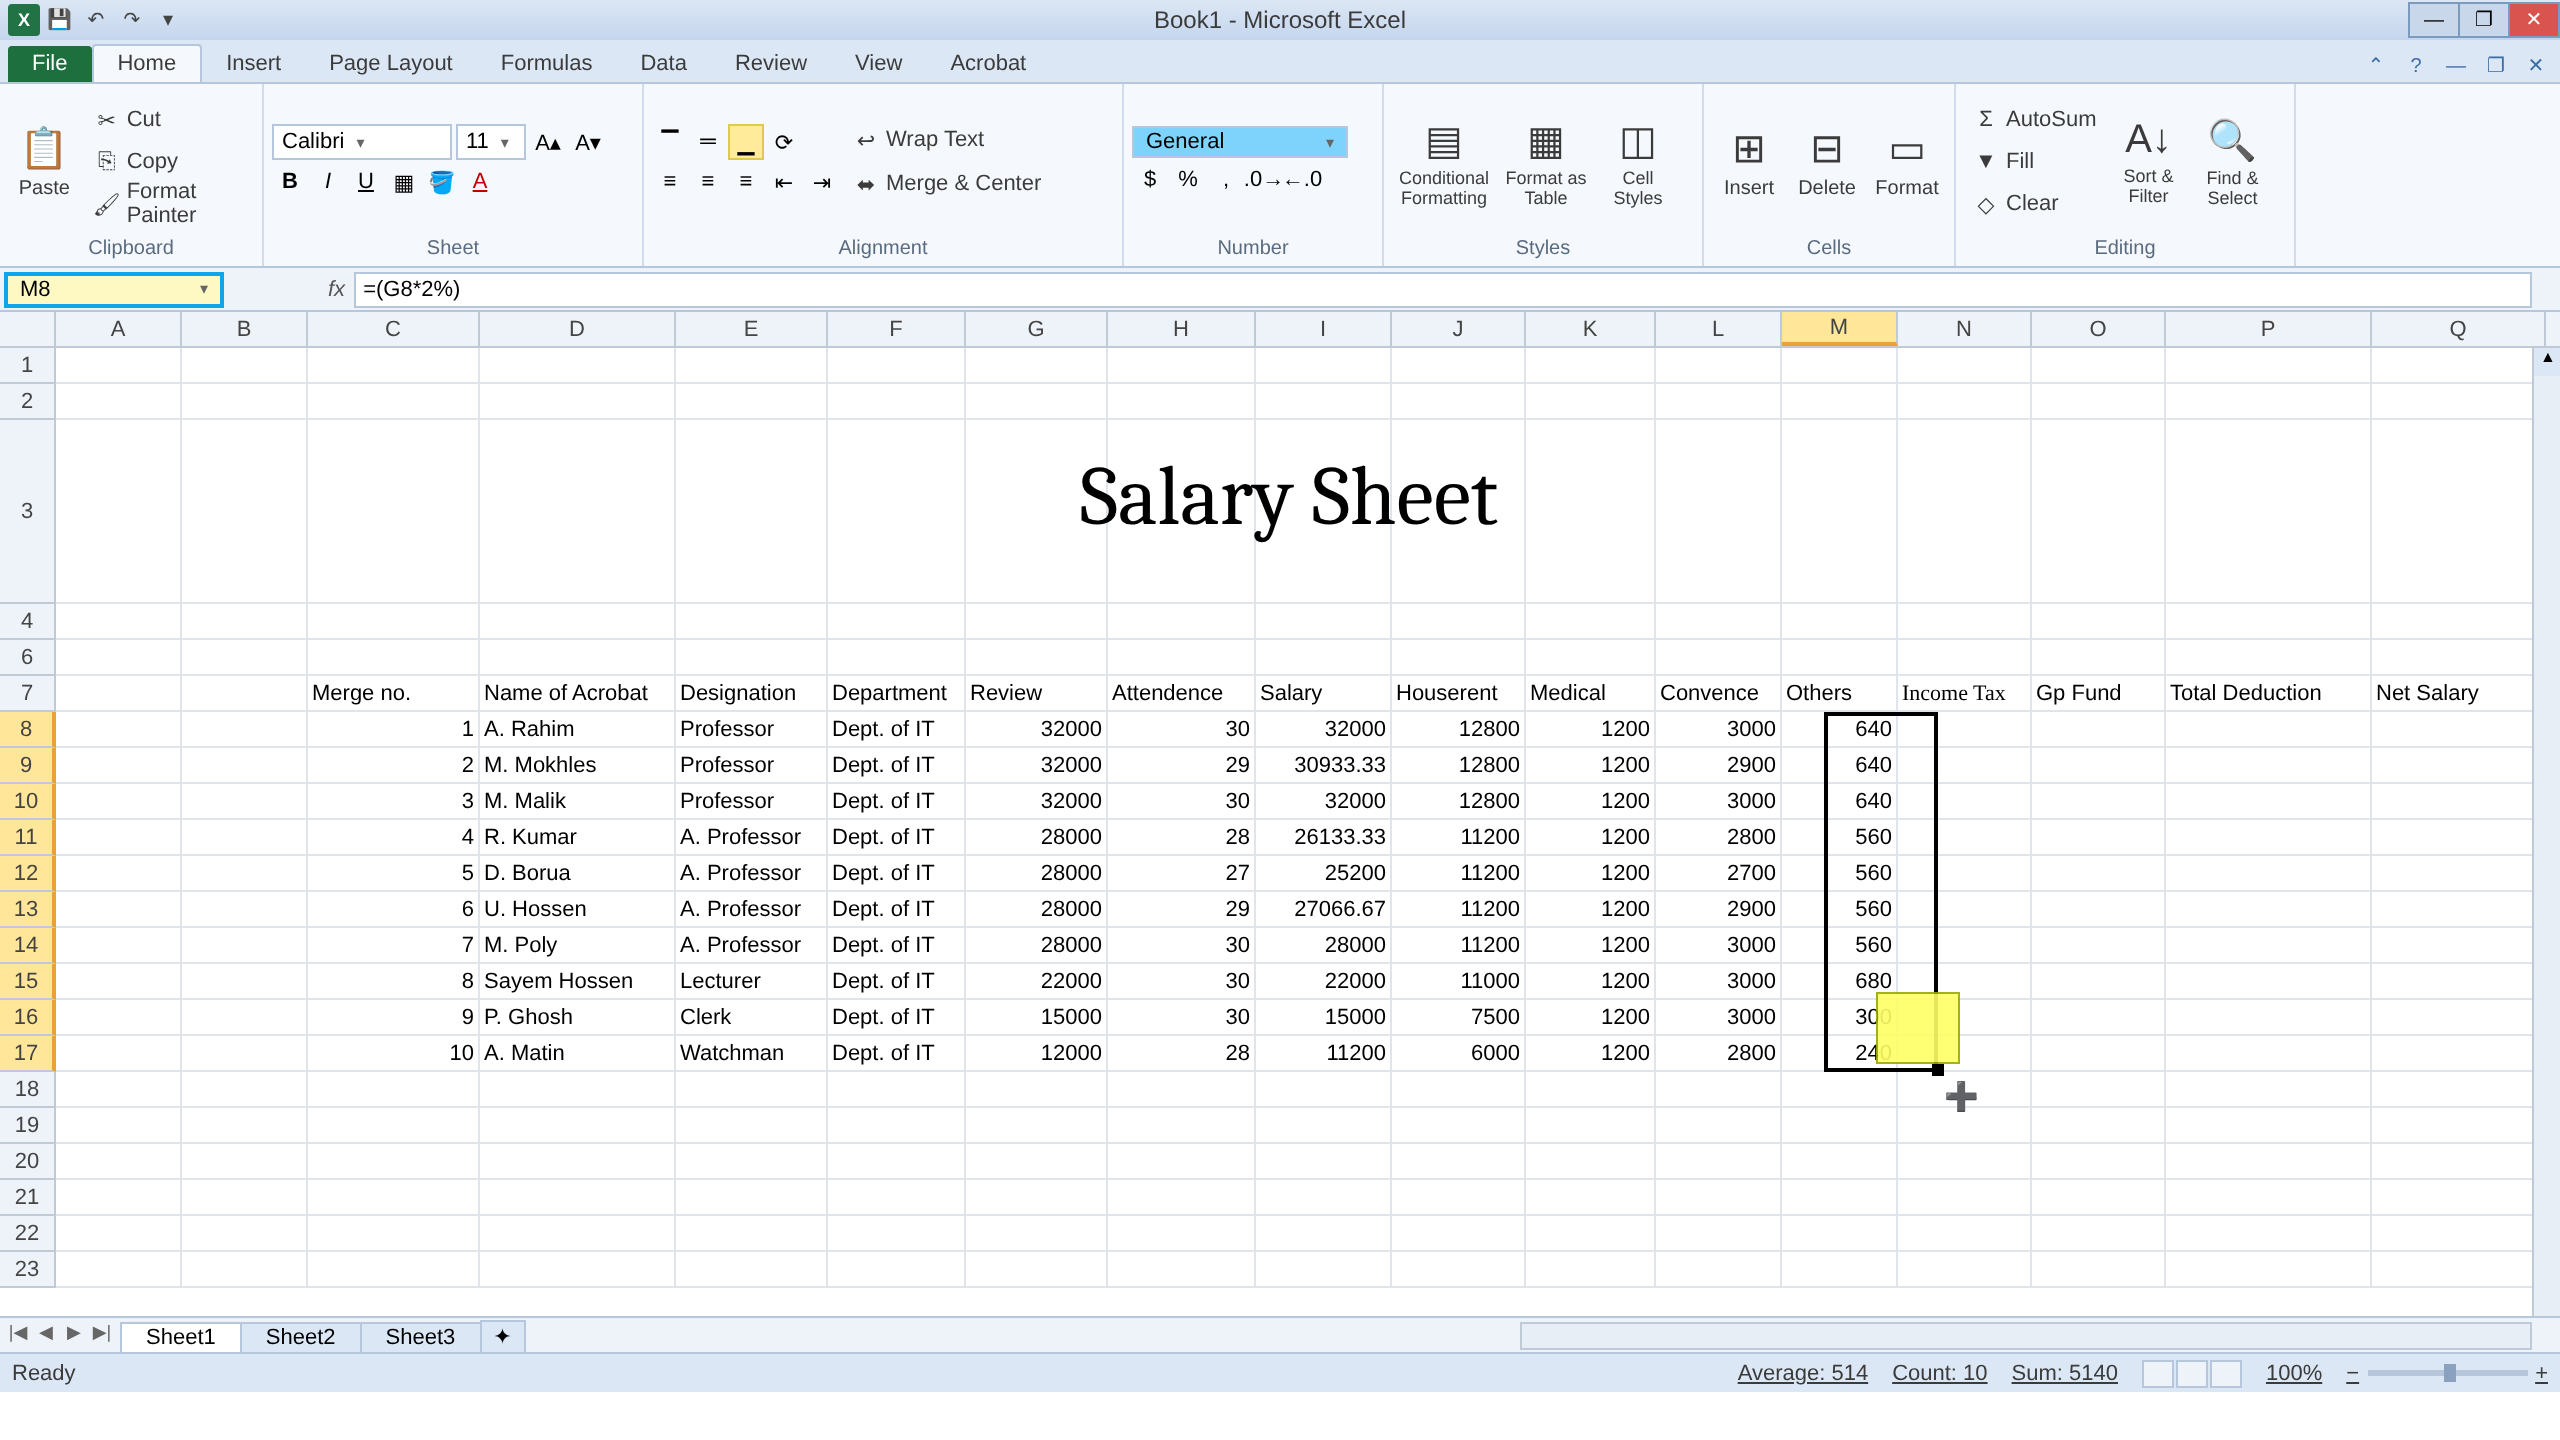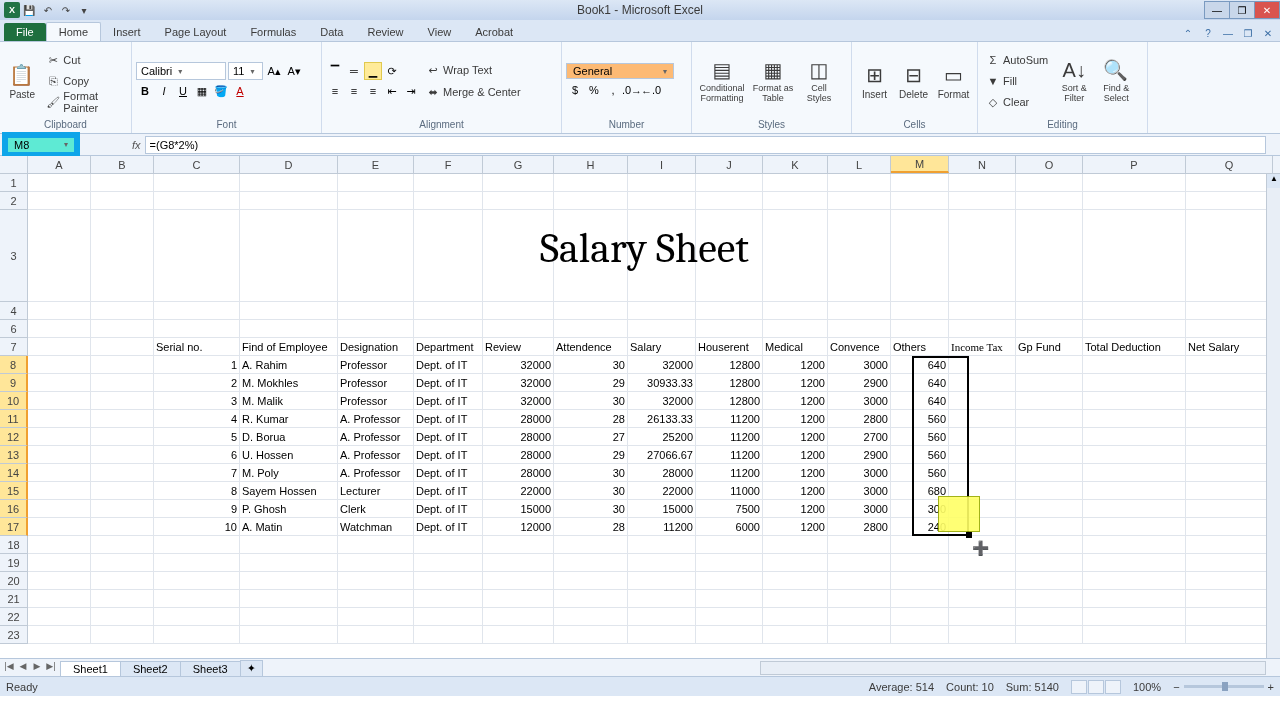--- a/index.html
+++ b/index.html
@@ -38,25 +38,25 @@
 .font-box { display: flex; gap: 2px; }
 .font-select { border: 1px solid #b6c7dc; background: #fff; padding: 1px 4px; font-size: 11px; display: flex; align-items: center; gap: 6px; }
 .font-select.name { width: 90px; }
 .font-select.size { width: 35px; }
 .caret { font-size: 8px; color: #666; }
 .btn-ico { width: 18px; height: 18px; border: 1px solid transparent; display: flex; align-items: center; justify-content: center; font-size: 11px; }
 .btn-ico.hl { background: #ffeb99; border: 1px solid #e0c94f; }
 .btn-row { display: flex; gap: 1px; }
 .stack { display: flex; flex-direction: column; gap: 2px; }
 
-.num-select { border: 1px solid #b6c7dc; background: #fdba74; padding: 1px 6px; font-size: 11px; display: flex; align-items: center; width: 108px; justify-content: space-between; }
+.num-select { border: 1px solid #b6c7dc; background: #7dd3fc; padding: 1px 6px; font-size: 11px; display: flex; align-items: center; width: 108px; justify-content: space-between; }
 
 
 .formula-row { height: 22px; display: flex; align-items: center; border-bottom: 1px solid #b6c7dc; background: #eef3fa; }
-.name-box { width: 78px; border: 6px solid #0ea5e9; background: #5eead4; padding: 1px 6px; font-size: 11px; margin: 0 2px; display: flex; align-items: center; justify-content: space-between; }
+.name-box { width: 110px; border: 2px solid #0ea5e9; background: #fef9c3; padding: 1px 6px; font-size: 11px; margin: 0 2px; display: flex; align-items: center; justify-content: space-between; }
 .fx-btns { display: flex; gap: 2px; padding: 0 4px; }
 .fx-btn { width: 18px; text-align: center; font-size: 11px; color: #666; }
 .fx-label { font-style: italic; font-size: 11px; color: #555; padding: 0 4px; }
 .formula-input { flex: 1; border: 1px solid #b6c7dc; background: #fff; font-size: 11px; padding: 2px 4px; margin-right: 14px; }
 
 
 .grid-area { position: relative; height: 502px; overflow: hidden; }
 .col-headers { display: flex; height: 18px; background: #eef3fa; border-bottom: 1px solid #c0cad6; }
 .corner { width: 28px; border-right: 1px solid #c0cad6; background: #eef3fa; }
 .col-h { border-right: 1px solid #c0cad6; text-align: center; font-size: 11px; color: #444; display: flex; align-items: center; justify-content: center; background: #eef3fa; }
@@ -80,21 +80,21 @@
 .sheet-bar { height: 18px; background: #eef3fa; display: flex; align-items: center; border-top: 1px solid #b6c7dc; position: relative; }
 .sheet-nav { display: flex; align-items: center; padding: 0 2px; }
 .sheet-nav-btn { width: 14px; height: 14px; font-size: 9px; color: #666; text-align: center; }
 .sheet-tabs { display: flex; align-items: flex-end; }
 .sheet-tab { padding: 1px 12px; font-size: 11px; background: #dce7f5; border: 1px solid #b6c7dc; border-bottom: none; margin-right: -1px; }
 .sheet-tab.active { background: #fff; font-weight: normal; }
 .hscroll { position: absolute; right: 14px; left: 760px; height: 14px; background: #e8eef6; border: 1px solid #c0cad6; }
 
 
 .status-bar { height: 20px; background: #dce7f5; border-top: 1px solid #b6c7dc; display: flex; align-items: center; justify-content: space-between; padding: 0 6px; font-size: 11px; color: #3b3b3b; }
-.status-right { display: flex; align-items: center; gap: 12px; }
+.status-right { display: flex; align-items: center; gap: 12px; text-decoration: underline; }
 .zoom { display: flex; align-items: center; gap: 4px; }
 .zoom-track { width: 80px; height: 3px; background: #b6c7dc; position: relative; }
 .zoom-thumb { position: absolute; left: 38px; top: -3px; width: 6px; height: 9px; background: #8aa2c0; }
 .view-btns { display: flex; gap: 1px; }
 .view-btn { width: 16px; height: 14px; border: 1px solid #b6c7dc; background: #eef3fa; }
 
 .vscroll { position: absolute; right: 0; top: 18px; width: 14px; bottom: 0; background: #e8eef6; border-left: 1px solid #c0cad6; }
 .vscroll .arrow { width: 14px; height: 14px; font-size: 8px; text-align: center; background: #dce7f5; }
 </style>
 </head>
@@ -187,21 +187,21 @@
               <u>U</u>
             </div>
           <div class="btn-ico">▦</div>
           <div class="btn-ico">🪣</div>
           <div class="btn-ico" style="color:#c00000">
               <u>A</u>
             </div>
         </div>
       </div>
     </div>
-    <div class="group-label">Font</div>
+    <div class="group-label">Sheet</div>
   </div>
 
   <div class="group" style="width:240px">
     <div class="group-body">
       <div class="stack">
         <div class="btn-row">
           <div class="btn-ico">▔</div>
           <div class="btn-ico">═</div>
           <div class="btn-ico hl">▁</div>
           <div class="btn-ico">⟳</div>
@@ -444,22 +444,22 @@
         <div class="cell" style="width: 58px;"></div>
         <div class="cell" style="width: 67px;"></div>
         <div class="cell" style="width: 67px;"></div>
         <div class="cell" style="width: 103px;"></div>
         <div class="cell" style="width: 87px;"></div>
       </div>
       <div class="row">
         <div class="row-h">7</div>
         <div class="cell" style="width: 63px;"></div>
         <div class="cell" style="width: 63px;"></div>
-        <div class="cell" style="width: 86px;">Serial no.</div>
-        <div class="cell" style="width: 98px;">Find of Employee</div>
+        <div class="cell" style="width: 86px;">Merge no.</div>
+        <div class="cell" style="width: 98px;">Name of Acrobat</div>
         <div class="cell" style="width: 76px;">Designation</div>
         <div class="cell" style="width: 69px;">Department</div>
         <div class="cell" style="width: 71px;">Review</div>
         <div class="cell" style="width: 74px;">Attendence</div>
         <div class="cell" style="width: 68px;">Salary</div>
         <div class="cell" style="width: 67px;">Houserent</div>
         <div class="cell" style="width: 65px;">Medical</div>
         <div class="cell" style="width: 63px;">Convence</div>
         <div class="cell" style="width: 58px;">Others</div>
         <div class="cell" style="width: 67px; font-family: Liberation Serif, serif;">Income Tax</div>

